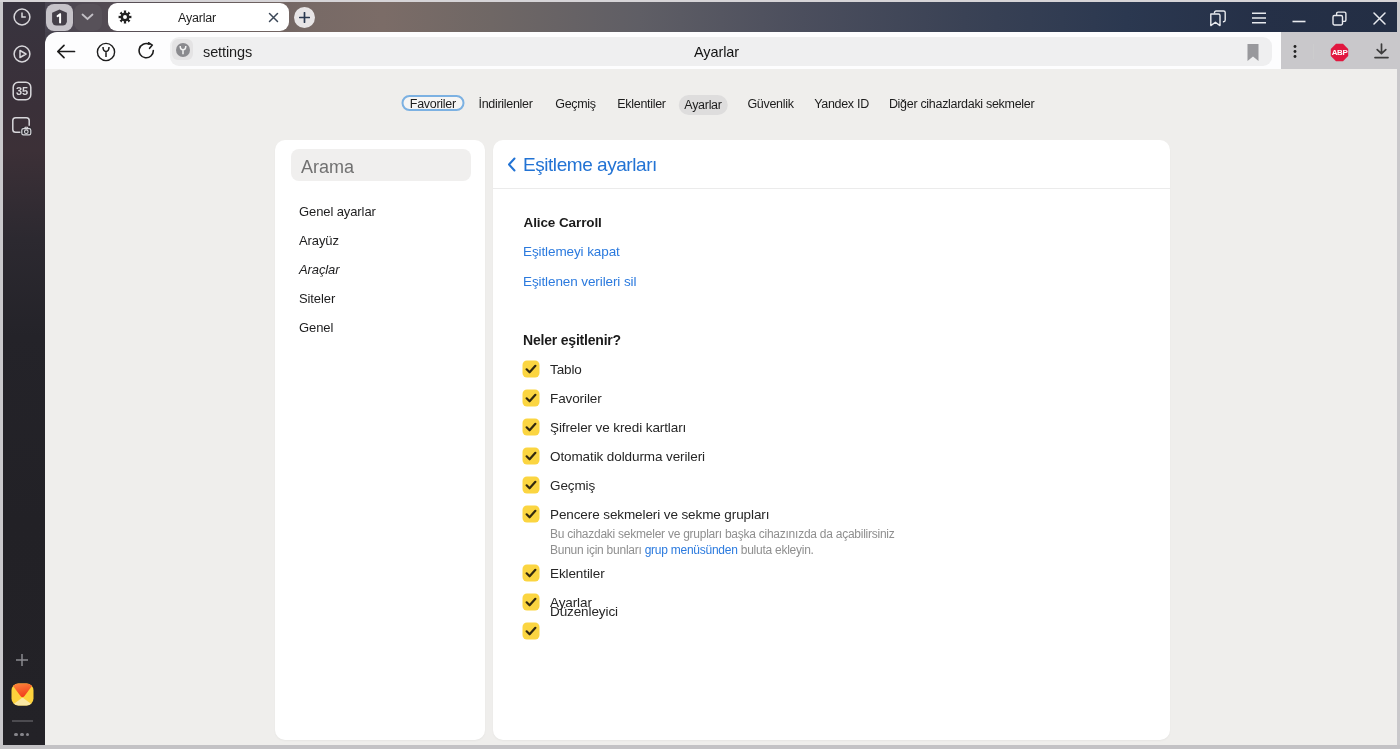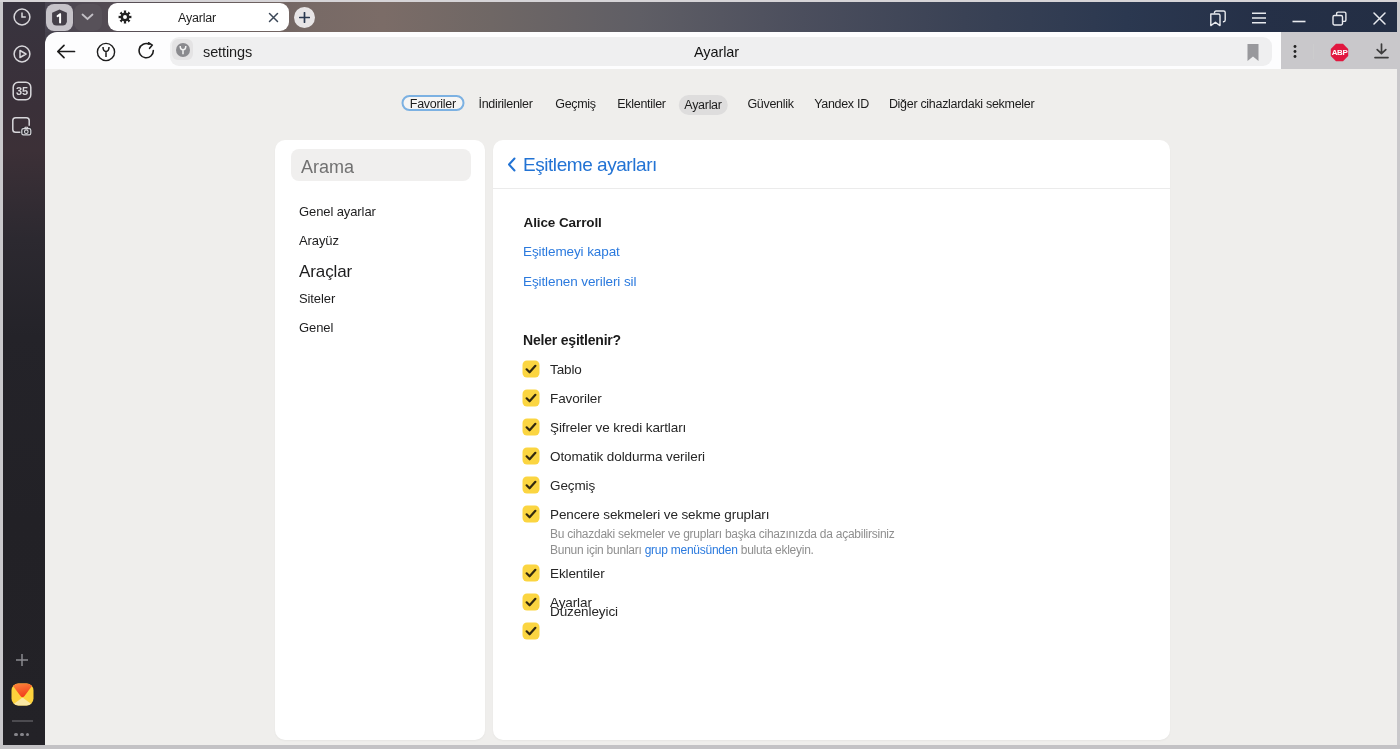--- a/index.html
+++ b/index.html
@@ -183,21 +183,21 @@
   <div class="abs ctr" style="left:658px; top:25.5px; height:20px; line-height:20px; width:48.5px; border-radius:11px; background:#dedddd; text-align:center; font-size:12.5px; letter-spacing:-0.3px; color:#1c1c1c;">Ayarlar</div>
   <div class="abs ctr" style="left:725.5px; top:28px; font-size:12.5px; letter-spacing:-0.3px; color:#1c1c1c;">Güvenlik</div>
   <div class="abs ctr" style="left:796.5px; top:28px; font-size:12.5px; letter-spacing:-0.3px; color:#1c1c1c;">Yandex ID</div>
   <div class="abs ctr" style="left:916.6px; top:28px; font-size:12.5px; letter-spacing:-0.3px; color:#1c1c1c;">Diğer cihazlardaki sekmeler</div>
 
   <div class="abs" id="leftcard" style="left:230px; top:71px; width:209.5px; height:599.5px; border-radius:10px; background:#ffffff; box-shadow:0 1px 2px rgba(0,0,0,0.04);">
     <div class="abs" style="left:16px; top:9px; width:180px; height:31.5px; border-radius:8px; background:#f0efee;"></div>
     <div class="abs" style="left:26px; top:17px; font-size:18px; color:#717171;">Arama</div>
     <div class="abs" style="left:24px; top:63.5px; font-size:13px; letter-spacing:-0.1px; color:#1d1d1e;">Genel ayarlar</div>
     <div class="abs" style="left:24px; top:92.5px; font-size:13px; letter-spacing:-0.1px; color:#1d1d1e;">Arayüz</div>
-    <div class="abs" style="left:24px; top:121.5px; font-size:17px; letter-spacing:-0.1px; color:#1d1d1e;">Araçlar</div>
+    <div class="abs" style="left:24px; top:121.5px; font-size:13px; letter-spacing:-0.1px; color:#1d1d1e;font-style:italic;">Araçlar</div>
     <div class="abs" style="left:24px; top:150.5px; font-size:13px; letter-spacing:-0.1px; color:#1d1d1e;text-align:center;">Siteler</div>
     <div class="abs" style="left:24px; top:179.5px; font-size:13px; letter-spacing:-0.1px; color:#1d1d1e;">Genel</div>
   </div>
 
   <div class="abs" id="rightcard" style="left:448px; top:71px; width:677px; height:599.5px; border-radius:10px; background:#ffffff; box-shadow:0 1px 2px rgba(0,0,0,0.04);">
     <svg class="abs" style="left:14px; top:17px;" width="9" height="15" viewBox="0 0 9 15" fill="none" stroke="#2273d4" stroke-width="2" stroke-linecap="round" stroke-linejoin="round">
       <path d="M7.5 1.5 L2 7.5 L7.5 13.5"></path>
     </svg>
     <div class="abs" style="left:30px; top:13.5px; font-size:19px; letter-spacing:-0.45px; color:#2273d4;">Eşitleme ayarları</div>
     <div class="abs" style="left:0; top:47.5px; width:677px; height:1px; background:#ebebeb;"></div>

